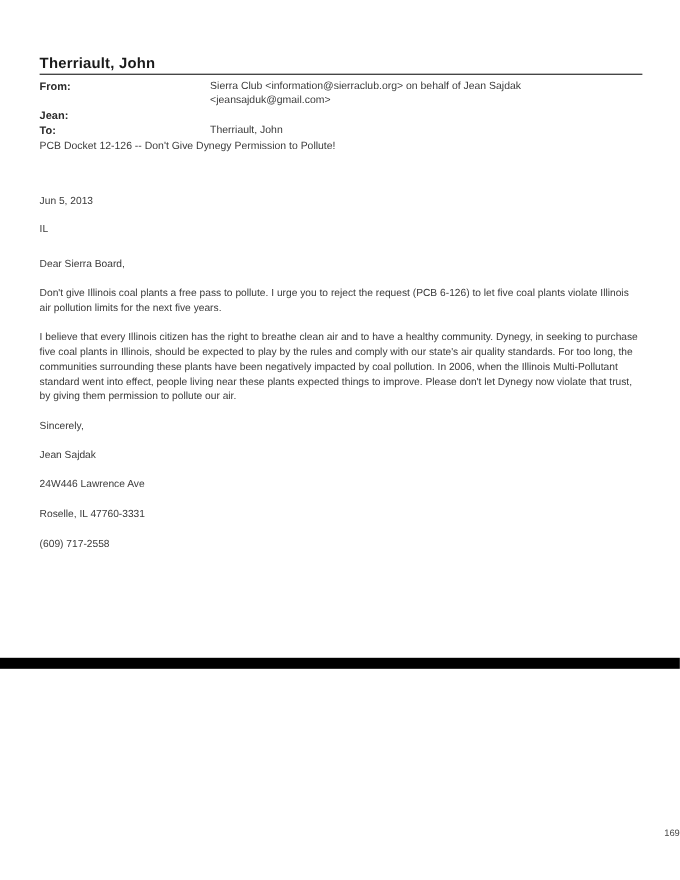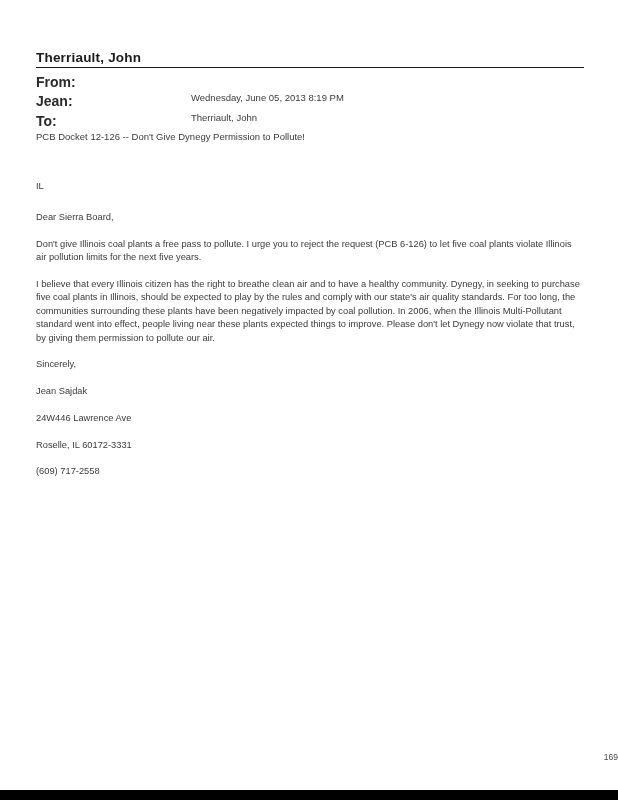--- a/index.html
+++ b/index.html
@@ -12,21 +12,21 @@
     height: 800px;
     font-family: "Liberation Serif", serif;
     color: #2b2b2b;
     position: relative;
     overflow: hidden;
   }
   .page {
     position: absolute;
     left: 0; top: 0;
     width: 618px;
-    height: 800px;
+    height: 608px;
     background: #ffffff;
     box-sizing: border-box;
   }
   .page-border-bottom {
     position: absolute;
     left: 0;
     bottom: 0;
     width: 618px;
     height: 10px;
     background: #000000;
@@ -60,21 +60,21 @@
   .hrow {
     display: flex;
     align-items: flex-start;
     margin-bottom: 1px;
   }
   .hlabel {
     width: 155px;
     flex: 0 0 155px;
     font-weight: bold;
     color: #2a2a2a;
-    font-size: 14px;
+    font-size: 10px;
   }
   .hvalue {
     flex: 1 1 auto;
     color: #3a3a3a;
   }
   .hvalue .sub {
     display: block;
   }
   .body-block {
     margin-top: 36px;
@@ -114,54 +114,58 @@
 
   <div class="content">
 
     <div class="sender-name">Therriault, John</div>
     <hr class="rule">
 
     <div class="headers">
 
       <div class="hrow">
         <div class="hlabel">From:</div>
+        <div class="hvalue">
+          <span>Sierra Club &lt;information@sierraclub.org&gt; on behalf of Jean Sajdak</span>
+          <span class="sub">&lt;jeansajduk@gmail.com&gt;</span>
+        </div>
       </div>
 
       <div class="hrow">
         <div class="hlabel">Jean:</div>
-        <div class="hvalue">Wednesday, June 05, 2013 8:19 PM</div>
       </div>
 
       <div class="hrow">
         <div class="hlabel">To:</div>
         <div class="hvalue">Therriault, John</div>
       </div>
 
       <div class="hrow">
         <div class="hvalue">PCB Docket 12-126 -- Don't Give Dynegy Permission to Pollute!</div>
       </div>
 
     </div>
 
     <div class="body-block">
 
+      <p>Jun 5, 2013</p>
 
       <p class="para-gap">IL</p>
 
       <p>Dear Sierra Board,</p>
 
       <p>Don't give Illinois coal plants a free pass to pollute. I urge you to reject the request (PCB 6-126) to let five coal plants violate Illinois air pollution limits for the next five years.</p>
 
       <p>I believe that every Illinois citizen has the right to breathe clean air and to have a healthy community. Dynegy, in seeking to purchase five coal plants in Illinois, should be expected to play by the rules and comply with our state's air quality standards. For too long, the communities surrounding these plants have been negatively impacted by coal pollution. In 2006, when the Illinois Multi-Pollutant standard went into effect, people living near these plants expected things to improve. Please don't let Dynegy now violate that trust, by giving them permission to pollute our air.</p>
 
       <p>Sincerely,</p>
 
       <p class="sig-line">Jean Sajdak</p>
       <p class="sig-line">24W446 Lawrence Ave</p>
-      <p class="sig-line">Roselle, IL 60172-3331</p>
+      <p class="sig-line">Roselle, IL 47760-3331</p>
       <p class="sig-line">(609) 717-2558</p>
 
     </div>
 
   </div>
 
   <div class="footer-page">169</div>
 
   <div class="page-border-bottom"></div>
 

